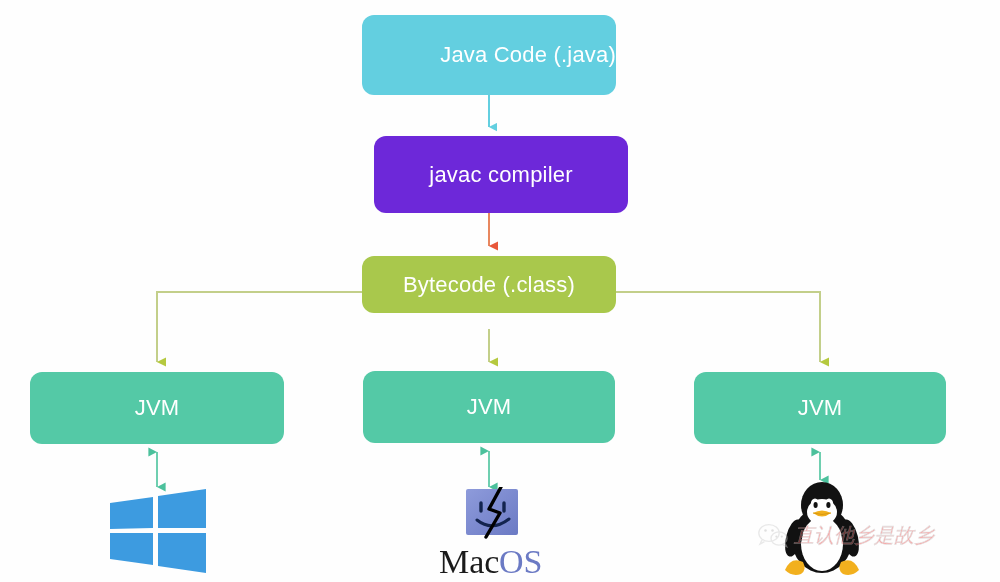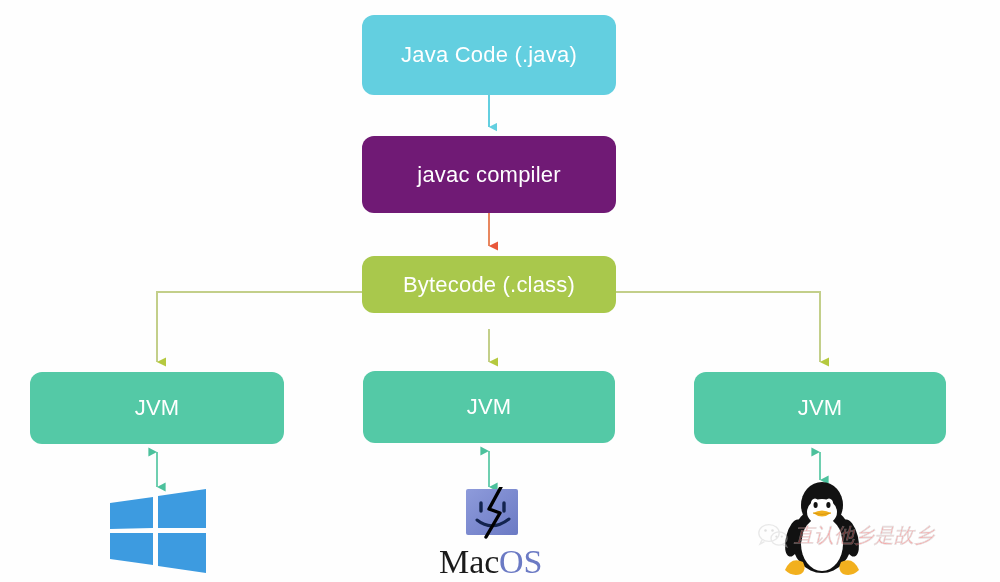--- a/index.html
+++ b/index.html
@@ -31,27 +31,28 @@
     text-align: center;
     box-sizing: border-box;
     -webkit-font-smoothing: antialiased;
   }
   .node-java {
     left: 362px;
     top: 15px;
     width: 254px;
     height: 80px;
     background: #63cfe0;
+    justify-content: flex-end;
   }
   .node-javac {
-    left: 362px;
+    left: 374px;
     top: 136px;
     width: 254px;
     height: 77px;
-    background: #701a75;
+    background: #6d28d9;
   }
   .node-bytecode {
     left: 362px;
     top: 256px;
     width: 254px;
     height: 57px;
     background: #a8c council;
   }
   .node-bytecode {
     background: #a9c84c;

